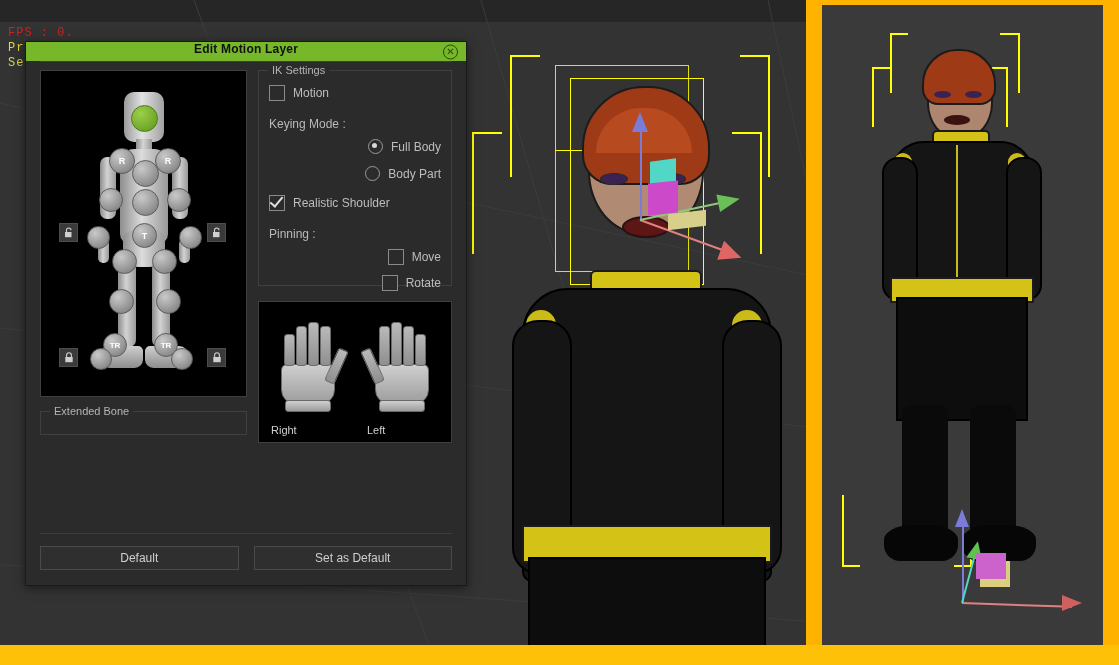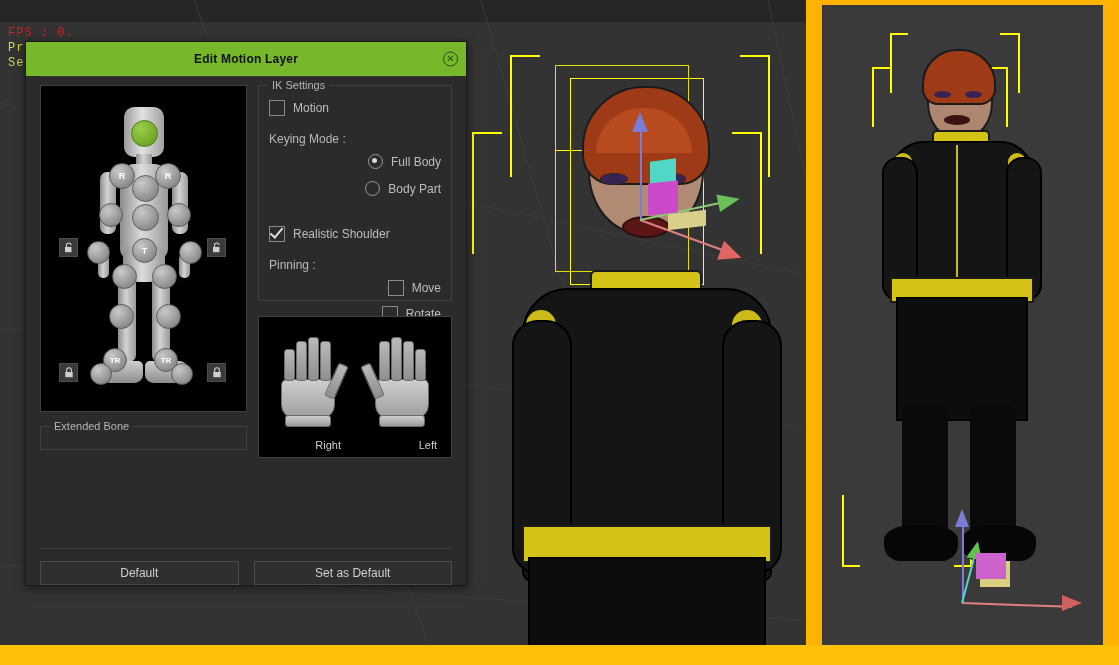--- a/index.html
+++ b/index.html
@@ -36,22 +36,22 @@
   
   #preview{position:absolute;left:806px;top:0;width:313px;height:645px;
            background:#ffb300;box-sizing:border-box;padding:5px 0 0 16px;}
   #preview-inner{position:relative;width:281px;height:640px;background:#3a3a3a;overflow:hidden;}
   #bottom-strip{position:absolute;left:0;bottom:0;width:1119px;height:20px;background:#ffc107;z-index:9;}
 
   
   #dialog{position:absolute;left:25px;top:41px;width:440px;height:543px;
           background:#2b2b2b;border:1px solid #1a1a1a;z-index:20;
           box-shadow:0 2px 10px rgba(0,0,0,.5);}
-  #titlebar{height:34px;background:#76b82a;position:relative;
-            display:flex;align-items:center;justify-content:center;}
+  #titlebar{height:19px;background:#76b82a;position:relative;
+            display:flex;align-items:flex-start;justify-content:center;}
   #titlebar .tt{font-size:12px;font-weight:bold;color:#111;letter-spacing:.2px;}
   #close-btn{position:absolute;right:8px;top:50%;transform:translateY(-50%);
              width:13px;height:13px;border-radius:50%;border:1px solid #2a4a08;
              color:#2a4a08;font-size:10px;line-height:11px;text-align:center;cursor:pointer;}
 
   #dlg-body{padding:0 14px;position:relative;height:523px;}
 
   
   #bone-row{display:flex;align-items:center;justify-content:flex-end;height:44px;padding-right:0;}
   .chk{width:14px;height:14px;border:1px solid #8a8a8a;background:#2b2b2b;
@@ -96,21 +96,21 @@
   .sect{font-size:12px;color:#b9b9b9;margin:16px 0 8px;}
   .radio{width:13px;height:13px;border-radius:50%;border:1px solid #9a9a9a;background:#2b2b2b;
          position:relative;flex:none;cursor:pointer;}
   .radio.on::after{content:"";position:absolute;left:3px;top:3px;width:5px;height:5px;
          border-radius:50%;background:#d8d8d8;}
   .indent{margin-left:26px;justify-content:flex-end;}
 
   
   #hands{width:192px;height:140px;background:#000;border:1px solid #3f3f3f;margin-top:15px;
          position:relative;overflow:hidden;}
-  .hand-lbl{position:absolute;bottom:6px;font-size:11px;color:#d0d0d0;text-align:right;width:70px;}
+  .hand-lbl{position:absolute;bottom:6px;font-size:11px;color:#d0d0d0;text-align:left;width:70px;}
   .finger{position:absolute;background:linear-gradient(180deg,#b9b9b9,#8f8f8f);border:1px solid #6a6a6a;border-radius:3px;}
   .palm{position:absolute;background:linear-gradient(180deg,#cfcfcf,#9d9d9d);border:1px solid #6a6a6a;}
 
   
   #footer{position:absolute;left:14px;right:14px;bottom:14px;}
   #footer .sep{border-top:1px solid #3d3d3d;margin-bottom:12px;}
   #footer .fbtns{display:flex;gap:15px;}
   #footer .fbtns .btn{flex:1;height:22px;line-height:22px;}
 </style>
 </head>
@@ -328,21 +328,21 @@
             <div class="chk"></div>
             <span class="lbl">Motion</span>
           </div>
 
           <div class="sect">Keying Mode :</div>
 
           <div class="row indent" style="margin-bottom:12px;">
             <div class="radio on"></div>
             <span class="lbl">Full Body</span>
           </div>
-          <div class="row indent" style="margin-bottom:30px;">
+          <div class="row indent" style="margin-bottom:14px;">
             <div class="radio"></div>
             <span class="lbl">Body Part</span>
           </div>
 
           <div class="row">
             <div class="chk on"></div>
             <span class="lbl">Realistic Shoulder</span>
           </div>
 
           <div class="sect">Pinning :</div>

